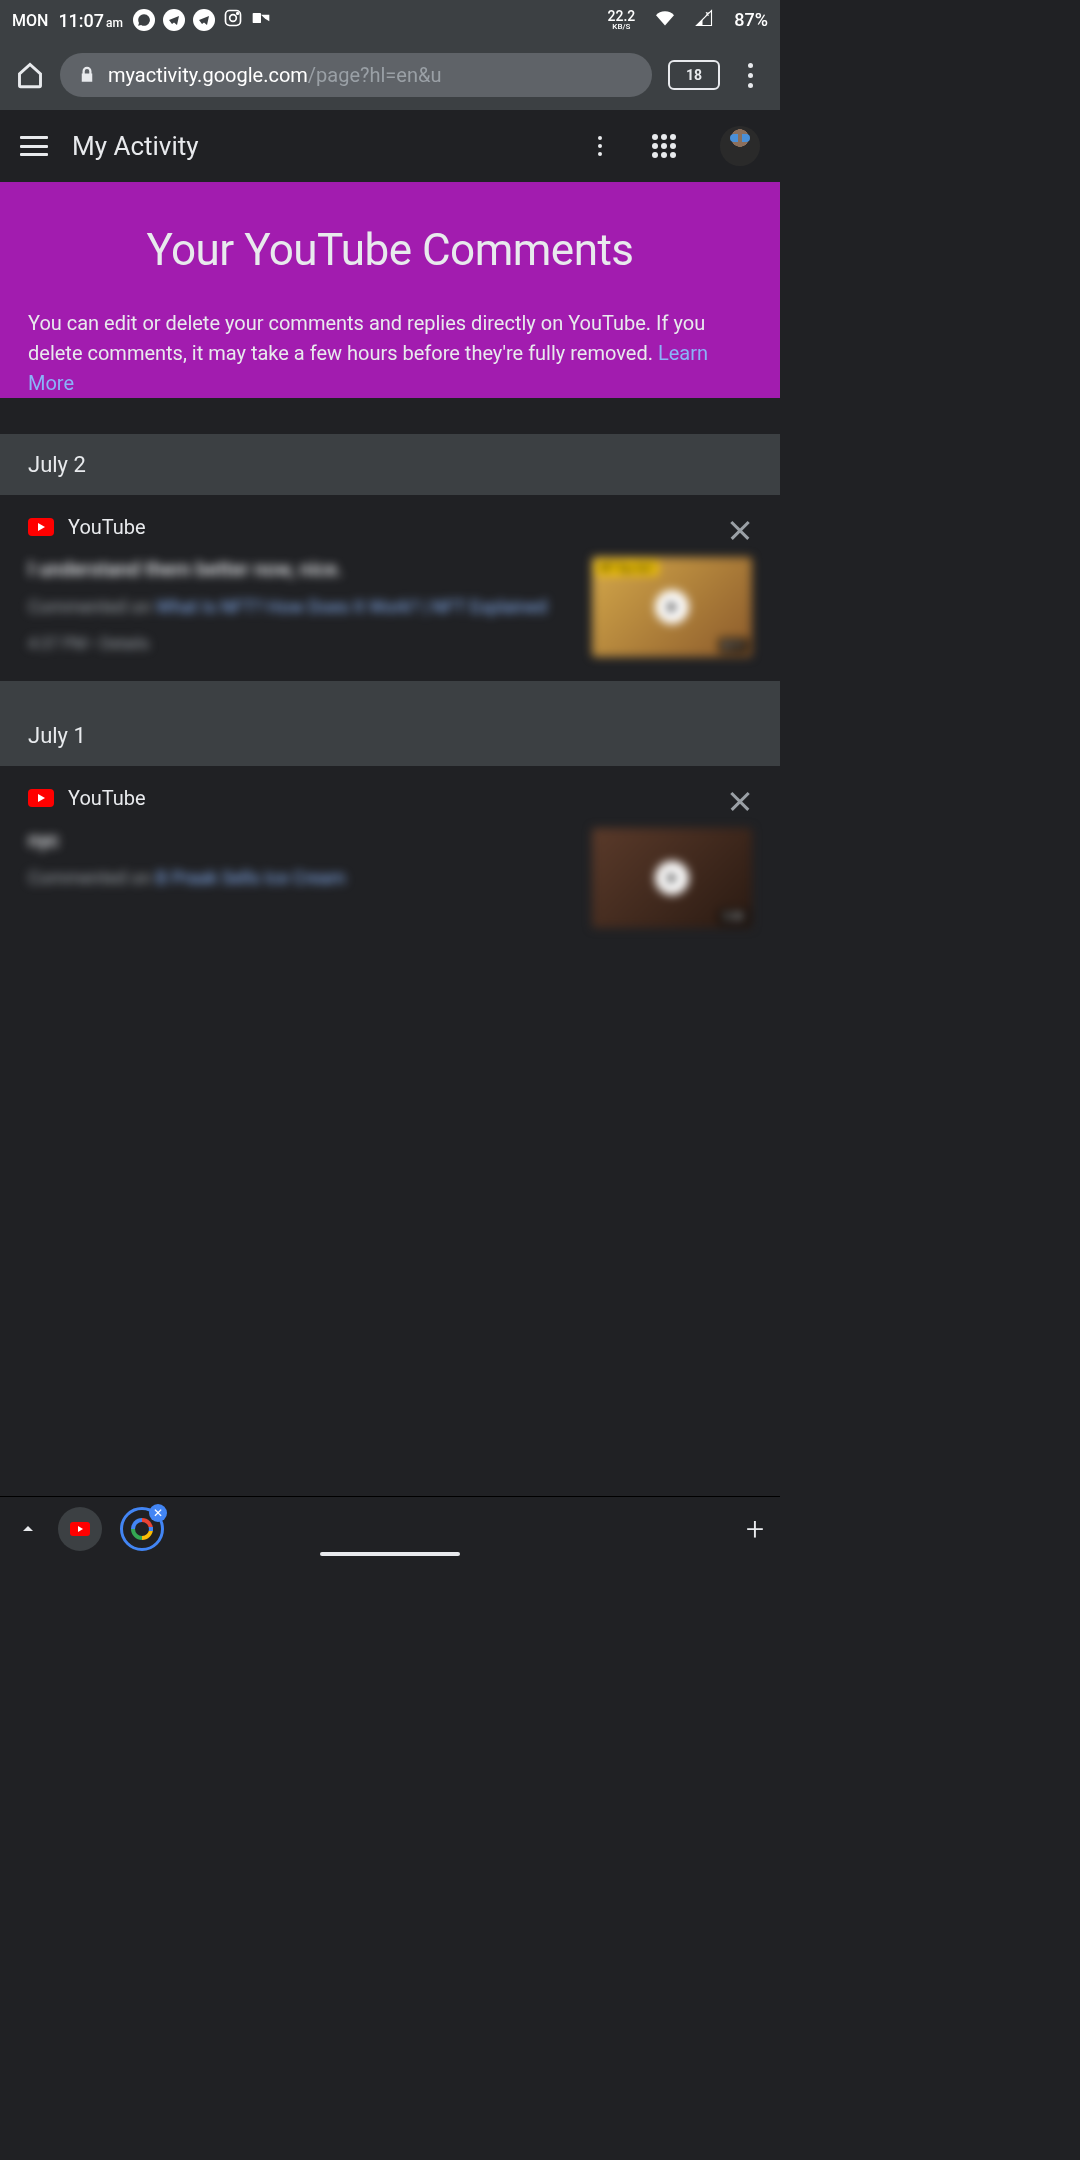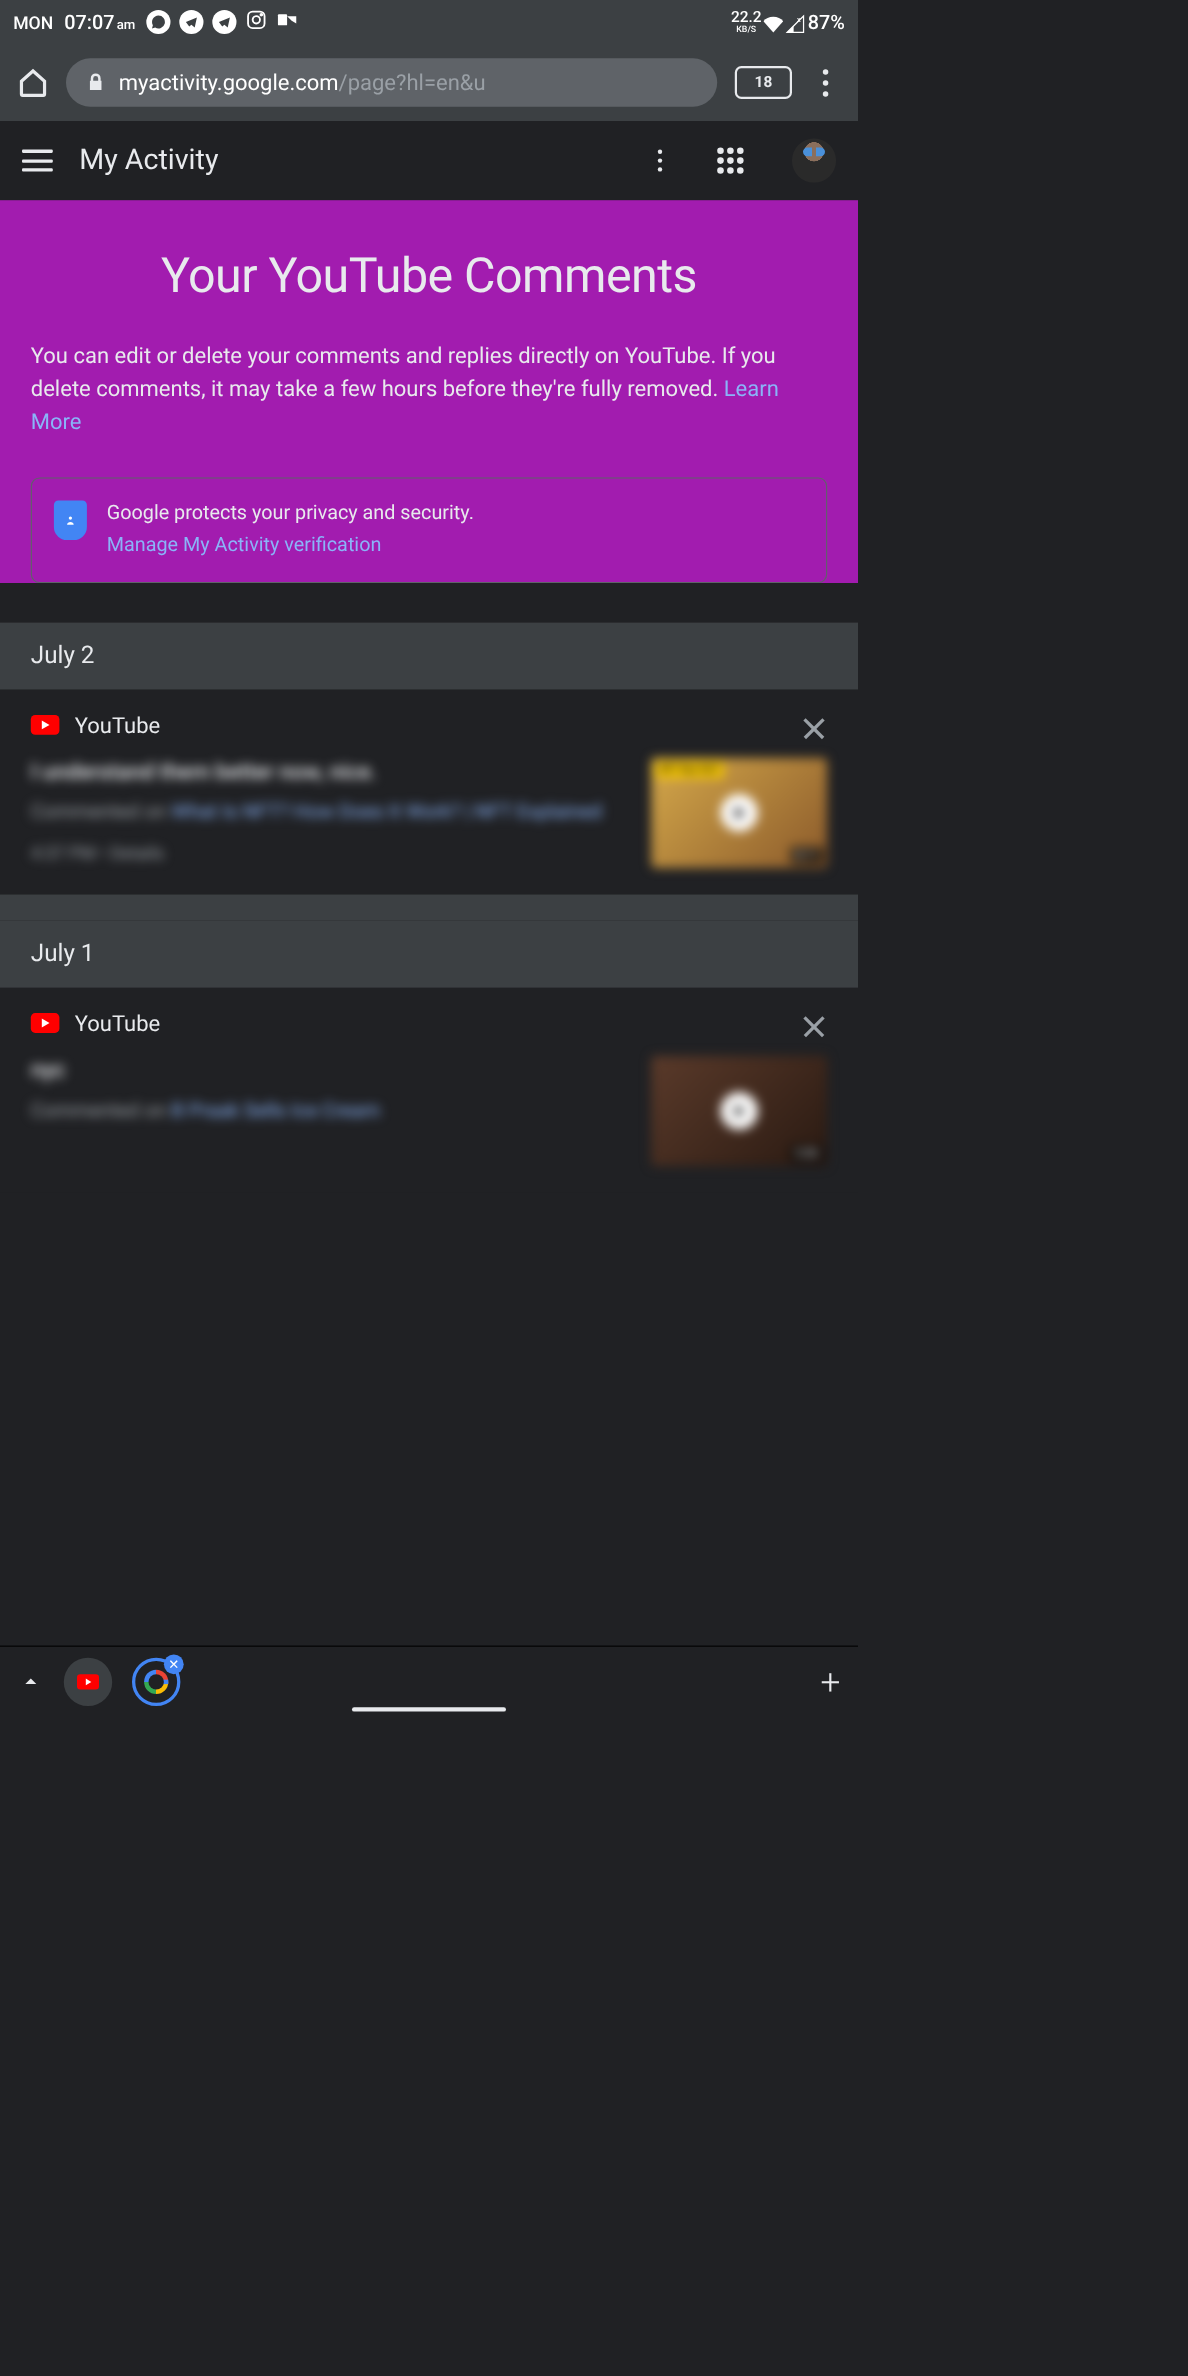--- a/index.html
+++ b/index.html
@@ -1,21 +1,21 @@
 <!DOCTYPE html>
 <html><head>
 <meta charset="utf-8">
 <style>
   * { margin: 0; padding: 0; box-sizing: border-box; font-family: 'Roboto', 'Segoe UI', Arial, sans-serif; }
   body { width: 780px; height: 1560px; background: #202124; color: #e8eaed; overflow: hidden; position: relative; }
   
   
   .status-bar { height: 40px; background: #3c4043; display: flex; align-items: center; padding: 0 12px; justify-content: space-between; font-size: 16px; font-weight: 500; color: #fff; }
   .status-left { display: flex; align-items: center; gap: 10px; }
-  .status-right { display: flex; align-items: flex-end; gap: 2px; }
+  .status-right { display: flex; align-items: flex-start; gap: 21px; }
   .status-icons { display: flex; gap: 8px; align-items: center; }
   .circ-icon { width: 22px; height: 22px; background: #fff; border-radius: 50%; display: flex; align-items: center; justify-content: center; color: #3c4043; font-size: 12px; }
   .net-stat { text-align: center; line-height: 1; font-size: 14px; }
   .net-stat .sub { font-size: 8px; }
   .sig-icon { width: 18px; height: 18px; fill: #fff; }
   
   
   .browser-bar { height: 70px; background: #3c4043; display: flex; align-items: center; padding: 0 16px; gap: 16px; }
   .home-btn { width: 28px; height: 28px; }
   .url-bar { flex: 1; background: #5f6368; border-radius: 50px; height: 44px; display: flex; align-items: center; padding: 16px 18px; gap: 12px; color: #e8eaed; font-size: 20px; overflow: hidden; white-space: nowrap; }
@@ -95,21 +95,21 @@
   .plus { margin-left: auto; font-size: 32px; color: #e8eaed; font-weight: 300; }
   .home-ind { position:absolute; bottom:4px; left:50%; transform:translateX(-50%); width:140px; height:4px; background:#e8eaed; border-radius:2px; }
 </style>
 </head>
 <body>
 
 <div class="status-bar">
   <div class="status-left">
     <span>MON</span>
     <span style="display:flex;align-items:baseline;gap:2px;">
-      <span style="font-size:18px;font-weight:500;">07:07</span>
+      <span style="font-size:18px;font-weight:500;">11:07</span>
       <span style="font-size:12px;">am</span>
     </span>
     <div class="status-icons">
       <span class="circ-icon">
           <svg viewBox="0 0 24 24" width="14" height="14">
             <path fill="#3c4043" d="M12 2a10 10 0 00-8.6 15L2 22l5-1.4A10 10 0 1012 2z"></path>
           </svg>
         </span>
       <span class="circ-icon">
           <svg viewBox="0 0 24 24" width="12" height="12">
@@ -193,32 +193,20 @@
       <span></span>
     </div>
   <div class="avatar"></div>
 </div>
 
 <div class="main">
   <h1 class="page-title">Your YouTube Comments</h1>
   <p class="description">
     <span>You can edit or delete your comments and replies directly on YouTube. If you delete comments, it may take a few hours before they're fully removed. </span><a class="learn-more">Learn More</a>
   </p>
-  <div class="privacy-card">
-    <div class="shield">
-      <svg viewBox="0 0 24 24" fill="#fff">
-          <circle cx="12" cy="8" r="3"></circle>
-          <path d="M6 20c0-3 3-5 6-5s6 2 6 5z"></path>
-        </svg>
-    </div>
-    <div class="privacy-text">
-      <div>Google protects your privacy and security.</div>
-      <div class="manage-link">Manage My Activity verification</div>
-    </div>
-  </div>
 </div>
 
 <div class="date-header">July 2</div>
 <div class="activity-item">
   <div class="item-header">
     <div class="yt-icon"></div>
     <div class="yt-label">YouTube</div>
     <div class="close-x"></div>
   </div>
   <div class="item-body">

